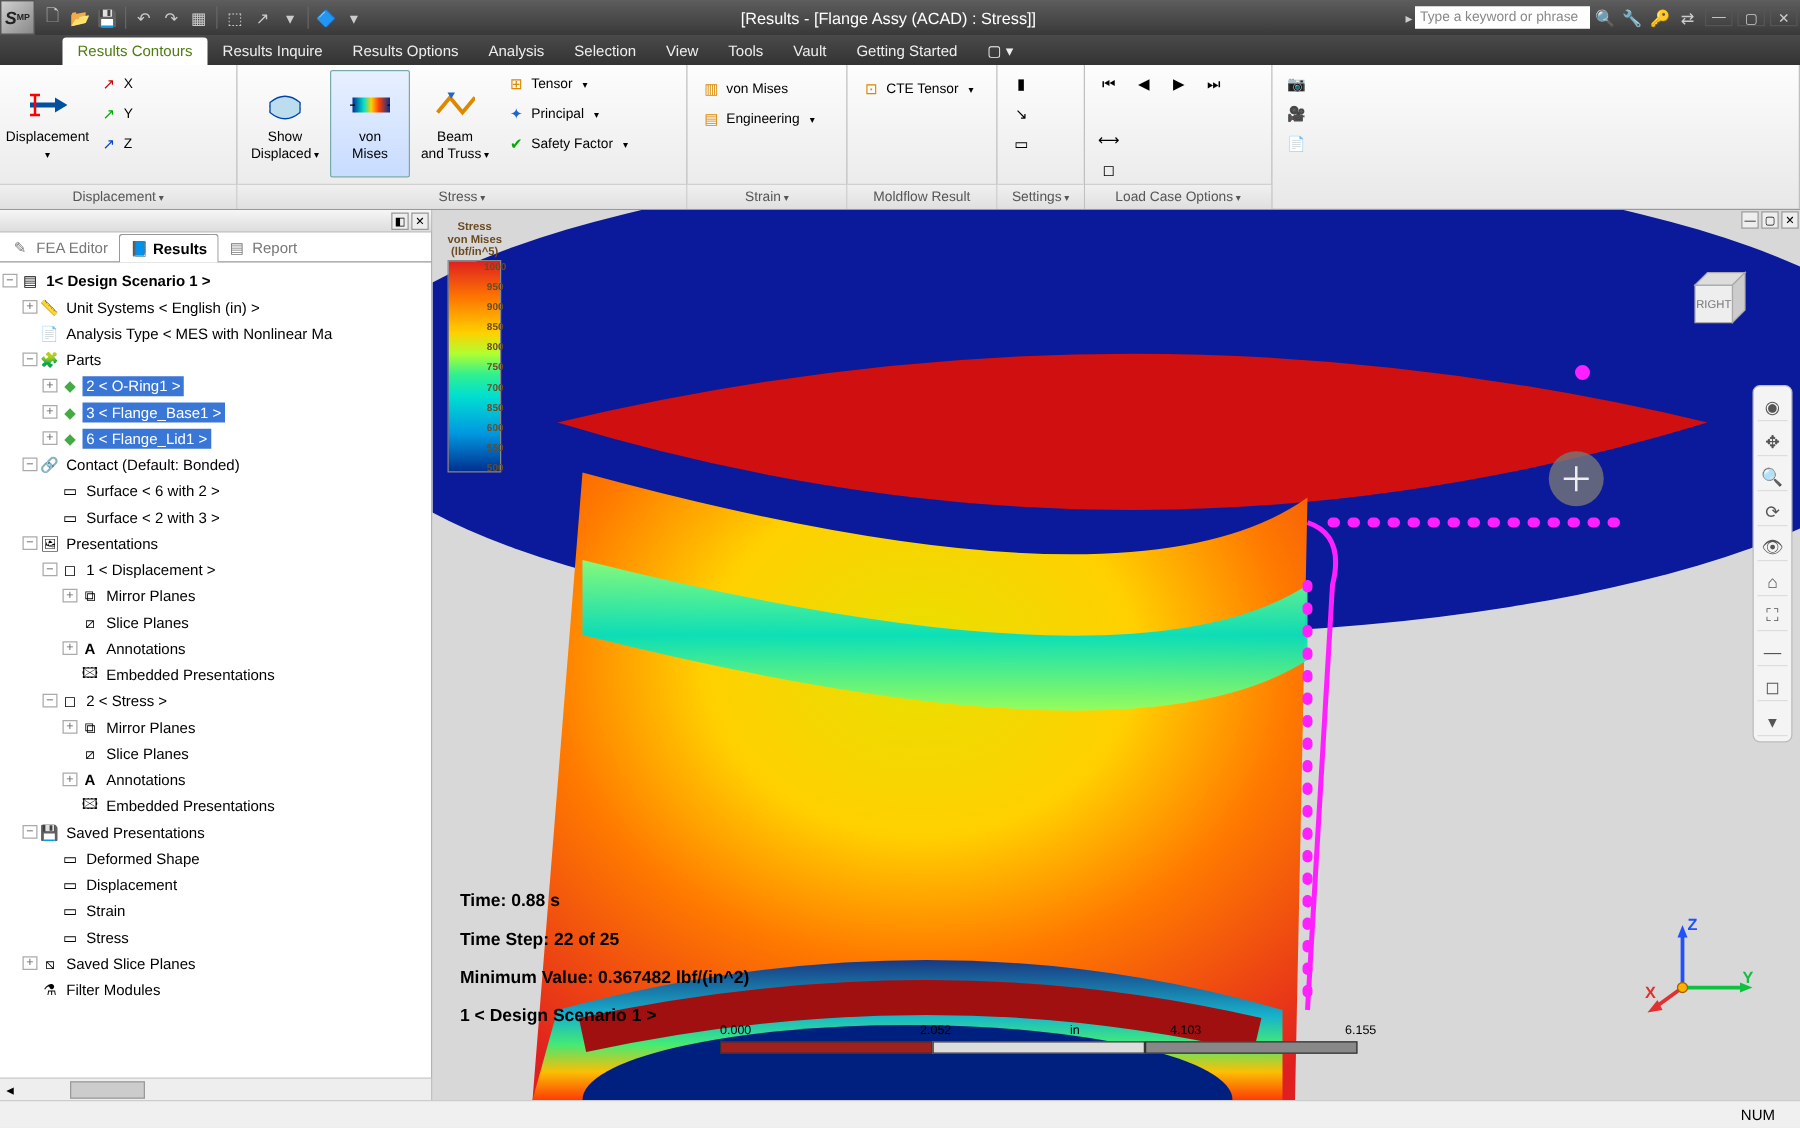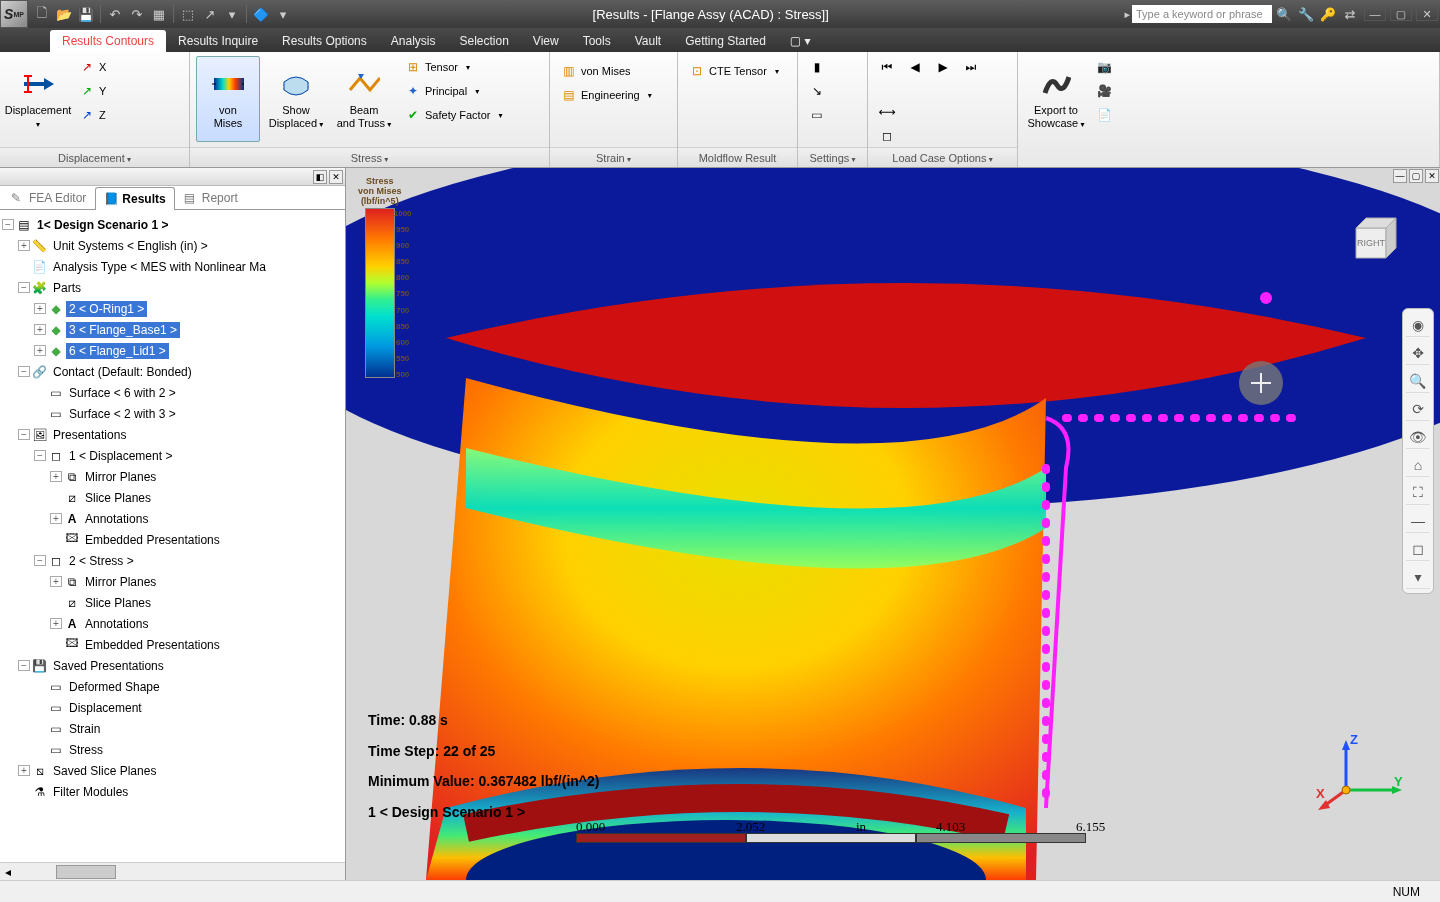--- a/index.html
+++ b/index.html
@@ -13,21 +13,21 @@
 .qat-btn { width:20px; height:20px; display:flex; align-items:center; justify-content:center; color:#ccc; border:1px solid transparent; border-radius:2px; font-size:13px; }
 .qat-sep { width:1px; height:18px; background:#666; margin:0 2px; }
 .titlebar .title { flex:1; text-align:center; font-size:13px; }
 .titlebar .search { width:140px; height:18px; background:#fff; color:#888; font-size:11px; padding:4px 4px; display:flex; align-items:center; }
 .title-right { display:flex; align-items:center; gap:2px; padding:0 2px; }
 .wnd-btn { width:22px; height:14px; display:flex; align-items:center; justify-content:center; color:#ccc; font-size:11px; border:1px solid #555; margin-left:2px; }
 
 
 .tabstrip { height: 24px; background: linear-gradient(to bottom,#4a4a4a,#333); display:flex; align-items:flex-end; padding-left:50px; font-size:12px; }
 .tab { padding: 4px 12px; color:#eee; border-top-left-radius:3px; border-top-right-radius:3px; cursor:default; }
-.tab.active { background:#fff; color:#ef4444; }
+.tab.active { background:#fff; color:#4d7c0f; }
 
 
 .ribbon { height: 116px; background: linear-gradient(to bottom, #fdfdfd, #e8e8e8); border-bottom:1px solid #999; display:flex; }
 .panel { display:flex; flex-direction:column; border-right:1px solid #c0c0c0; }
 .panel-body { flex:1; display:flex; align-items:flex-start; padding:4px 6px 0; gap:4px; }
 .panel-title { height:20px; font-size:11px; color:#555; text-align:center; border-top:1px solid #d0d0d0; display:flex; align-items:center; justify-content:center; gap:4px; background:linear-gradient(to bottom,#f0f0f0,#e0e0e0); }
 .panel-title .dd::after { content:" ▾"; font-size:8px; }
 .big-btn { display:flex; flex-direction:column; align-items:center; justify-content:center; width:64px; height:86px; font-size:11px; text-align:center; line-height:1.2; border:1px solid transparent; border-radius:2px; padding:2px; }
 .big-btn.selected { background:linear-gradient(to bottom,#e8f0ff,#c8dcff); border-color:#7aa; }
 .big-btn .icon-stub { width:32px; height:32px; margin-bottom:4px; display:flex; align-items:center; justify-content:center; font-size:20px; }
@@ -59,26 +59,26 @@
 .sel { background:#3a76d6; color:#fff; }
 .hscroll { height:18px; background:#eee; border-top:1px solid #ccc; display:flex; align-items:center; }
 .hscroll .thumb { height:14px; background:#ccc; border:1px solid #999; width:60px; margin-left:40px; }
 
 
 .viewport { flex:1; position:relative; background:#d8d8d8; overflow:hidden; }
 .vp-docker { position:absolute; top:0; right:0; display:flex; gap:2px; padding:1px; z-index:20; }
 .vp-docker .docker-btn { background:#eee; }
 .fea-canvas { position:absolute; inset:0; }
 .legend { position:absolute; left:12px; top:8px; font-size:9px; font-weight:bold; color:#6b4b22; text-align:center; }
-.legend .bar { width:30px; height:170px; margin:2px auto; background:linear-gradient(to bottom, #e02020 0%, #ff7a00 18%, #ffd000 34%, #b0ff30 44%, #30f090 54%, #00e0d0 64%, #0098e0 82%, #003090 100%); border:1px solid #888; position:relative; }
+.legend .bar { width:43px; height:170px; margin:2px auto; background:linear-gradient(to bottom, #e02020 0%, #ff7a00 18%, #ffd000 34%, #b0ff30 44%, #30f090 54%, #00e0d0 64%, #0098e0 82%, #003090 100%); border:1px solid #888; position:relative; }
 .legend .ticks { position:absolute; left:28px; top:0; display:flex; flex-direction:column; justify-content:space-between; height:170px; font-size:8px; color:#6b4b22; }
 .overlay-text { position:absolute; left:22px; bottom:52px; font-size:14px; font-weight:bold; color:#000; line-height:2.2; }
 .scalebar { position:absolute; left:230px; bottom:34px; height:16px; display:flex; align-items:center; font-size:11px; }
 .scalebar .seg { height:10px; border:1px solid #333; }
-.sb-tic { position:relative; top:-14px; font-size:13px;font-family:Liberation Serif, serif; }
+.sb-tic { position:relative; top:-14px; font-size:10px; }
 .view-cube { position:absolute; right:34px; top:40px; width:64px; height:64px; }
 .nav-bar { position:absolute; right:6px; top:140px; width:32px; background:#f4f4f4; border:1px solid #bbb; border-radius:6px; display:flex; flex-direction:column; align-items:center; padding:4px 0; gap:4px; }
 .nav-bar .nb { width:24px; height:24px; display:flex; align-items:center; justify-content:center; font-size:14px; color:#555; border-bottom:1px solid #ddd; }
 .triad { position:absolute; right:34px; bottom:60px; }
 
 
 .status { height:22px; background:#f0f0f0; border-top:1px solid #ccc; display:flex; align-items:center; justify-content:flex-end; padding:0 20px; font-size:12px; }
 
 
 .i1{padding-left:16px}.i2{padding-left:32px}.i3{padding-left:48px}
@@ -160,20 +160,30 @@
           </div>
       </div>
     </div>
     <div class="panel-title">
         <span class="dd">Displacement</span>
       </div>
   </div>
 
   <div class="panel" style="width:360px">
     <div class="panel-body">
+      <div class="big-btn">
+        <div class="icon-stub">
+            <svg width="34" height="24">
+              <rect x="4" y="10" width="24" height="8" fill="none" stroke="#888" stroke-dasharray="2 2"></rect>
+              <path d="M4 10 q12 -10 24 0 l0 8 q-12 10 -24 0 z" fill="#bde" stroke="#04a"></path>
+            </svg>
+          </div>
+        <span class="lbl dd" style="white-space:pre">Show
+Displaced</span>
+      </div>
       <div class="big-btn selected">
         <div class="icon-stub">
             <svg width="34" height="24">
               <rect x="2" y="6" width="30" height="12" fill="url(#g1)"></rect>
               <defs>
                 <linearGradient id="g1">
                   <stop offset="0" stop-color="#003090"></stop>
                   <stop offset=".3" stop-color="#00e0d0"></stop>
                   <stop offset=".5" stop-color="#ffd000"></stop>
                   <stop offset=".7" stop-color="#ff4000"></stop>
@@ -182,30 +192,20 @@
               </defs>
               <path d="M0 12 h4 M30 12 h4" stroke="#000"></path>
             </svg>
           </div>
         <span class="lbl" style="white-space:pre">von
 Mises</span>
       </div>
       <div class="big-btn">
         <div class="icon-stub">
             <svg width="34" height="24">
-              <rect x="4" y="10" width="24" height="8" fill="none" stroke="#888" stroke-dasharray="2 2"></rect>
-              <path d="M4 10 q12 -10 24 0 l0 8 q-12 10 -24 0 z" fill="#bde" stroke="#04a"></path>
-            </svg>
-          </div>
-        <span class="lbl dd" style="white-space:pre">Show
-Displaced</span>
-      </div>
-      <div class="big-btn">
-        <div class="icon-stub">
-            <svg width="34" height="24">
               <path d="M2 18 L12 6 L22 18 L32 6" stroke="#d80" stroke-width="3" fill="none"></path>
               <path d="M10 2 h6 l-3 5z" fill="#26c"></path>
             </svg>
           </div>
         <span class="lbl dd" style="white-space:pre">Beam
 and Truss</span>
       </div>
       <div class="stack">
         <div class="sm-btn">
             <span class="sm-ic" style="color:#d80">⊞</span>
@@ -310,29 +310,20 @@
           </div>
       </div>
     </div>
     <div class="panel-title">
         <span class="dd">Load Case Options</span>
       </div>
   </div>
 
   <div class="panel" style="flex:1">
     <div class="panel-body">
-      <div class="big-btn">
-        <div class="icon-stub">
-            <svg width="30" height="26">
-              <path d="M4 22 Q 10 4 16 14 Q 22 24 28 6" stroke="#333" stroke-width="5" fill="none"></path>
-            </svg>
-          </div>
-        <span class="lbl dd" style="white-space:pre">Export to
-Showcase</span>
-      </div>
       <div class="stack">
         <div class="sm-btn">
             <span class="sm-ic">📷</span>
           </div>
         <div class="sm-btn">
             <span class="sm-ic">🎥</span>
           </div>
         <div class="sm-btn">
             <span class="sm-ic">📄</span>
           </div>

